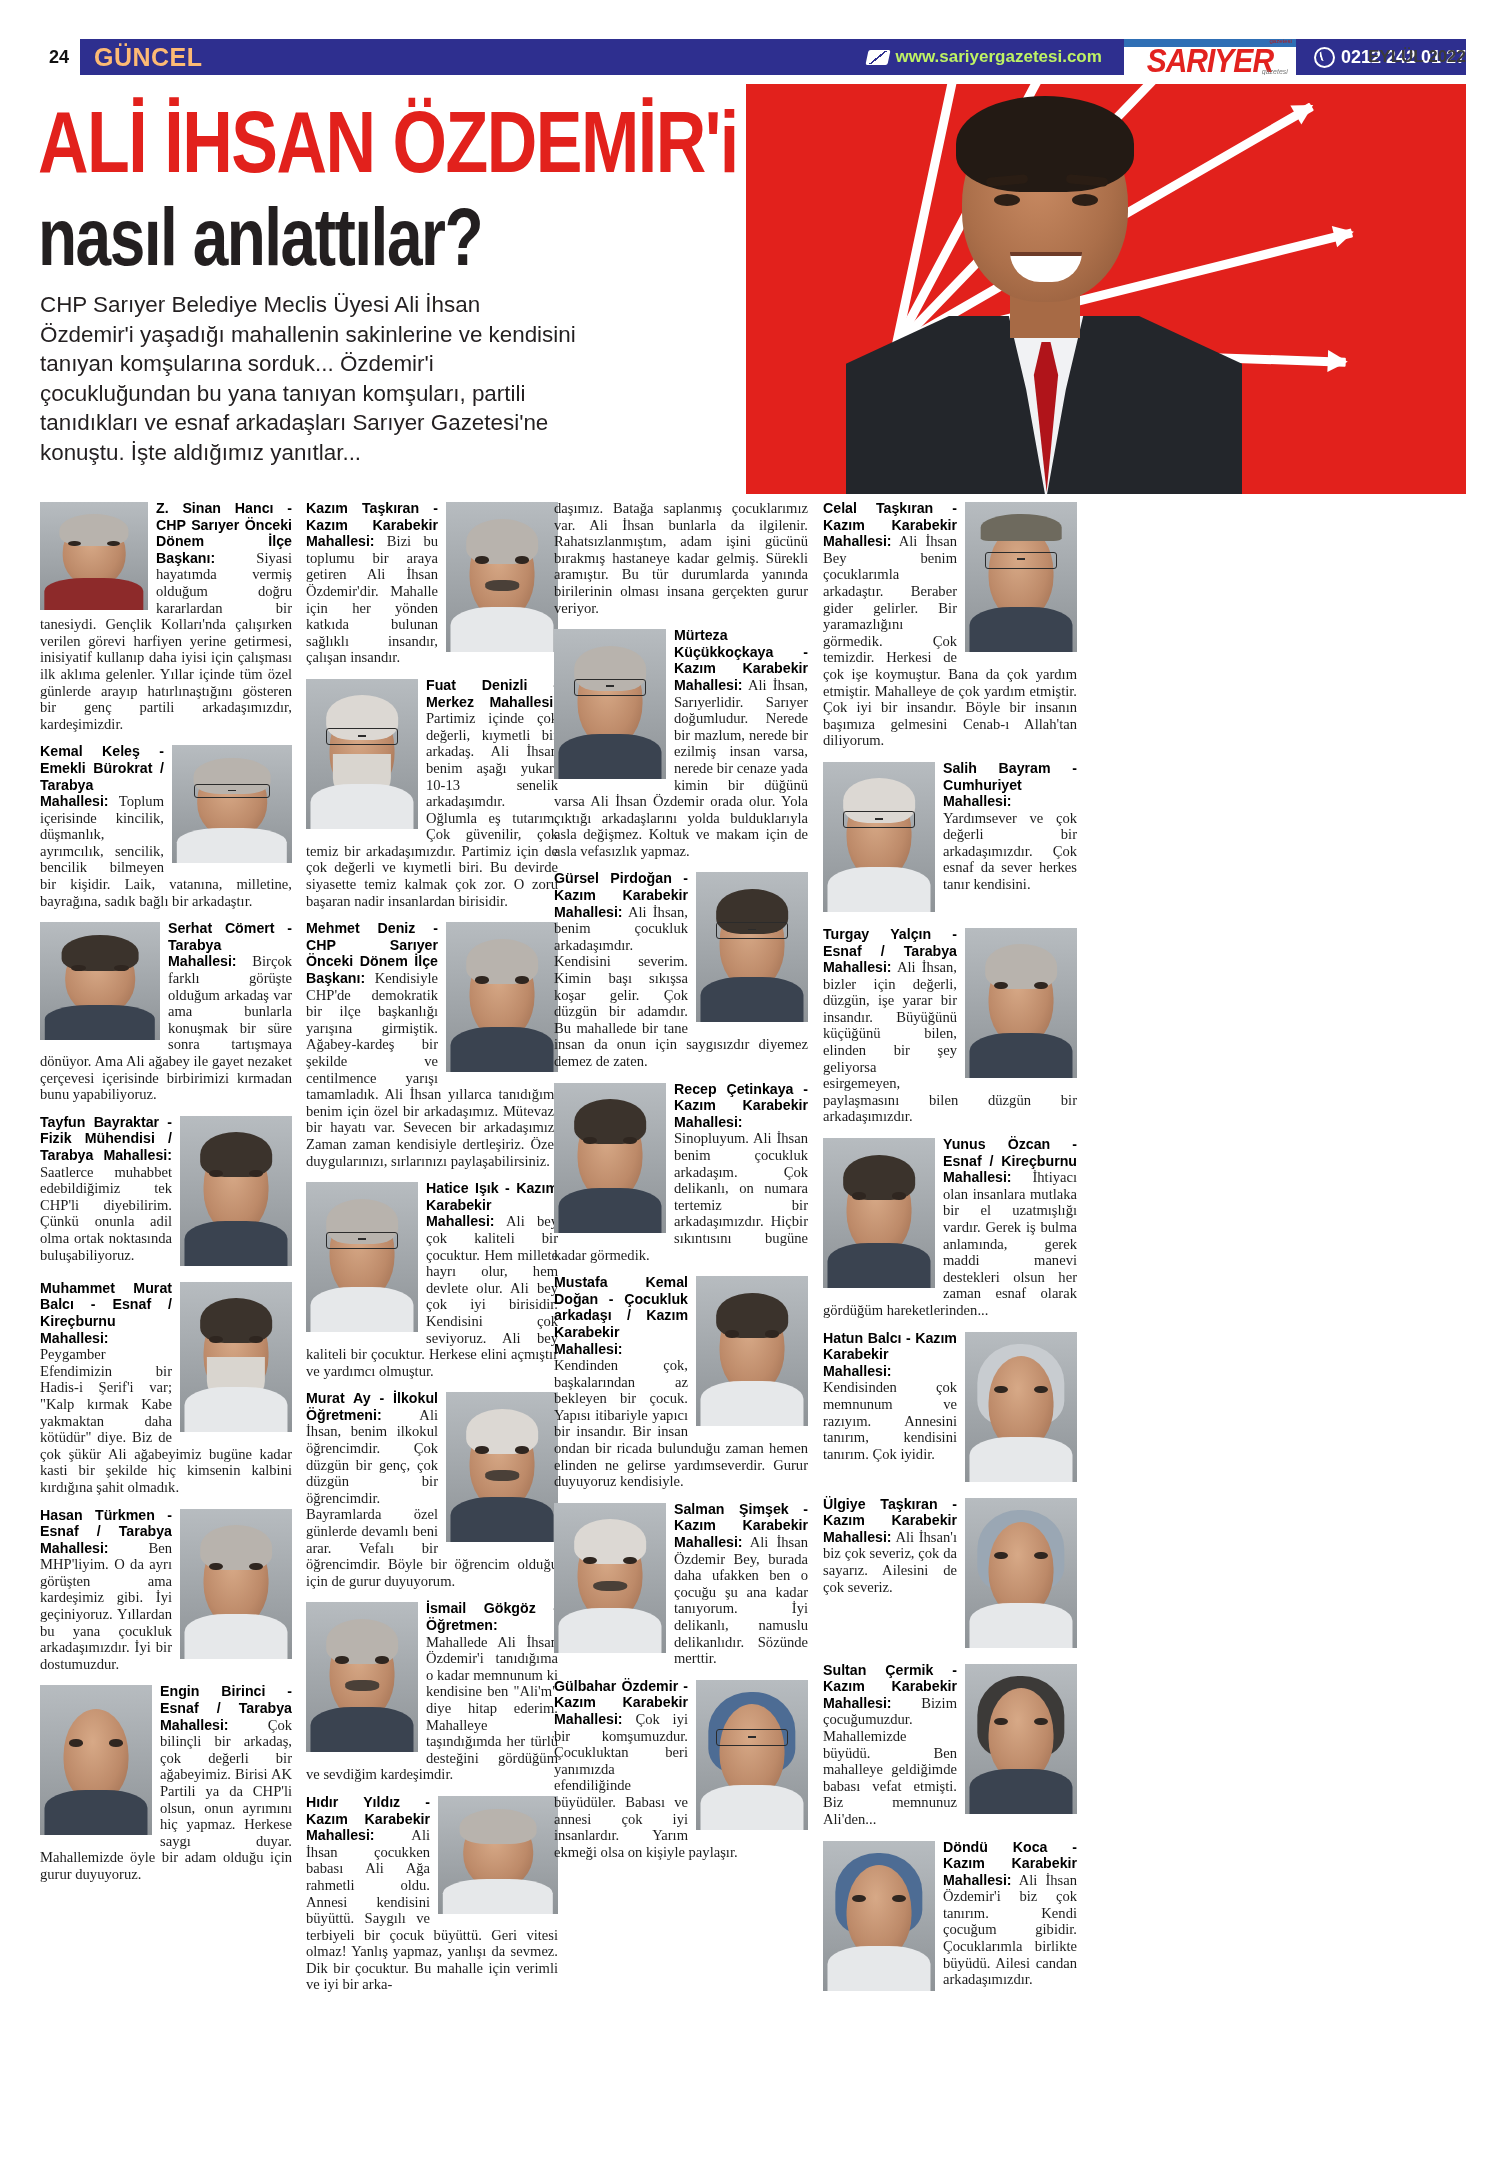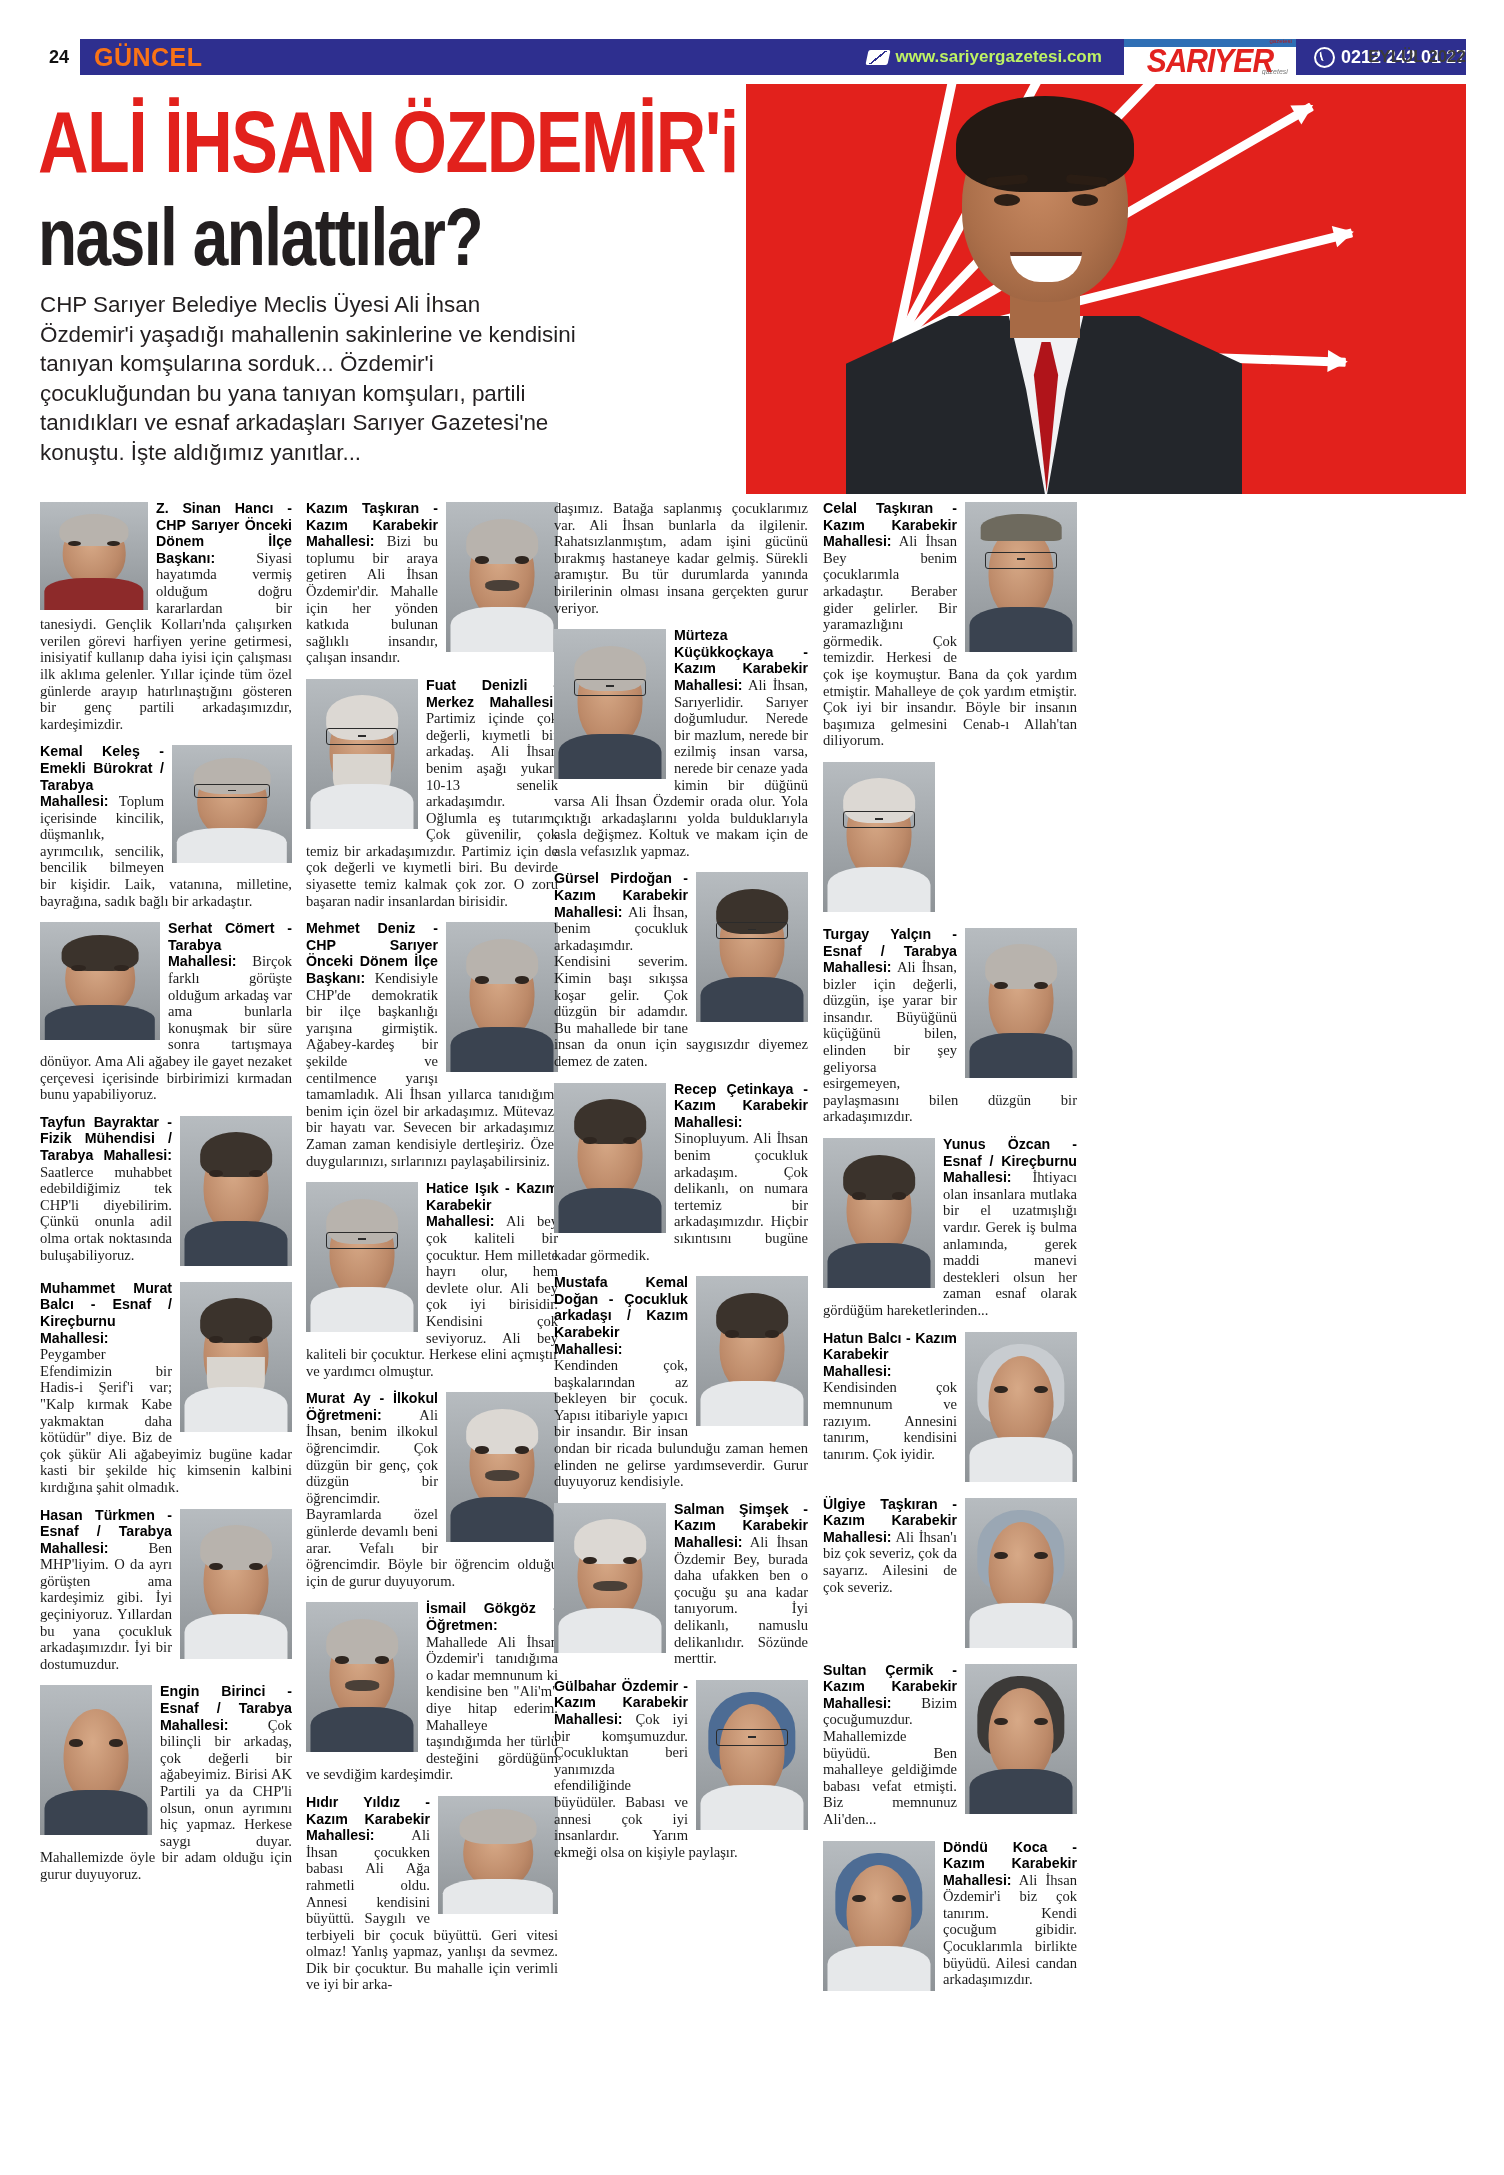--- a/index.html
+++ b/index.html
@@ -22,21 +22,21 @@
     background:#2e2f8f;
     display:flex;align-items:center;
   }
   .pagenum{
     width:42px;height:36px;background:#ffffff;color:#111;
     font-family:"Liberation Sans",sans-serif;font-weight:bold;font-size:18px;
     display:flex;align-items:center;justify-content:center;
     flex:0 0 auto;
   }
   .section-title{
-    color:#f97316;font-family:"Liberation Sans",sans-serif;font-weight:bold;
+    color:#fdba74;font-family:"Liberation Sans",sans-serif;font-weight:bold;
     font-size:25px;letter-spacing:.5px;margin-left:14px;flex:0 0 auto;
   }
   .mast-spacer{flex:1 1 auto;}
   .web-wrap{display:flex;align-items:center;gap:7px;flex:0 0 auto;}
   .mail-ico{
     width:22px;height:15px;background:#ffffff;border-radius:2px;
     position:relative;transform:skewX(-12deg);
   }
   .mail-ico:after{
     content:"";position:absolute;left:1px;top:1px;width:20px;height:13px;
@@ -595,20 +595,21 @@
       </div>
 
       <div class="blk">
         <div class="thumb left tall pz">
           <span class="sky"></span>
           <span class="face"></span>
           <span class="hair white"></span>
           <span class="glass"></span>
           <span class="body lt"></span>
         </div>
+        <p><span class="who">Salih Bayram - Cumhuriyet Mahallesi:</span><span> Yardımsever ve çok değerli bir arkadaşımızdır. Çok esnaf da sever herkes tanır kendisini.</span></p>
         <div class="clear"></div>
       </div>
 
       <div class="blk">
         <div class="thumb right tall pz">
           <span class="sky"></span>
           <span class="face"></span>
           <span class="hair gray"></span>
           <span class="eye l"></span>
           <span class="eye r"></span>

